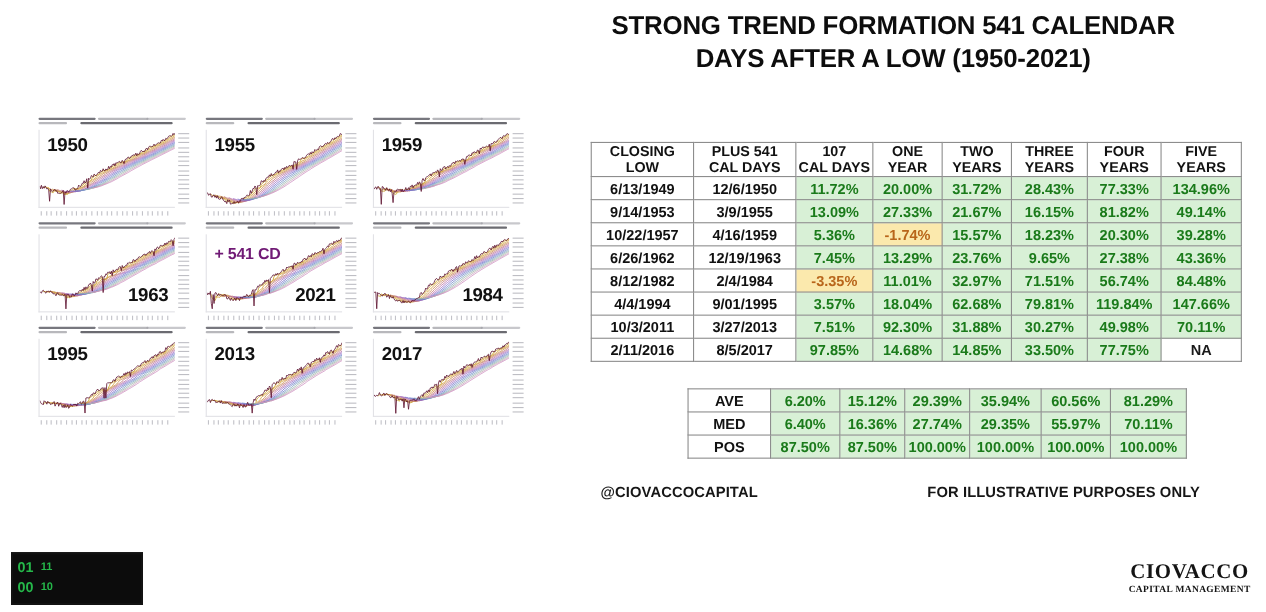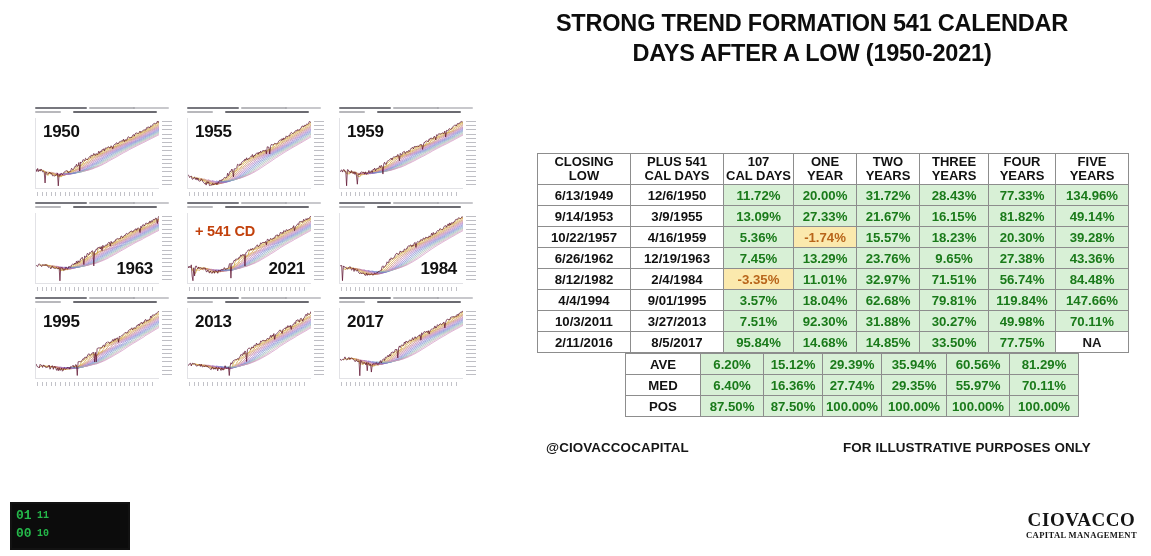--- a/index.html
+++ b/index.html
@@ -117,21 +117,21 @@
     z-index: 6;
   }
   .mc-year.tl { left: 10px; top: 16px; }
   .mc-year.br { right: 20px; bottom: 14px; }
   .mc-badge {
     position: absolute;
     left: 10px;
     top: 22px;
     font-weight: bold;
     font-size: 14.5px;
-    color: #c2410c;
+    color: #701a75;
     letter-spacing: -0.2px;
     z-index: 6;
   }
   .mc-svg { position: absolute; left:0; top:0; width:100%; height:100%; }
 
   
   table.grid {
     position: absolute;
     border-collapse: collapse;
     font-size: 13.2px;
@@ -140,21 +140,21 @@
     background: #fff;
   }
   table.grid td, table.grid th {
     border: 1px solid #8d8d8d;
     text-align: center;
     font-weight: bold;
     padding: 0;
     white-space: nowrap;
   }
 
-  #main-table { left: 537px; top: 129px; margin-top: 24px; }
+  #main-table { left: 537px; top: 129px; }
   #main-table th {
     height: 21px;
     font-size: 13px;
     line-height: 14px;
     background: #ffffff;
     color: #111;
     padding: 1px 2px;
   }
   #main-table td { height: 20px; font-size: 13.2px; }
   .c-date  { width: 88px; background:#fff; color:#111; }
@@ -195,21 +195,21 @@
     border: 2px solid #121212;
     background: #0c0c0c;
     display: flex;
     align-items: stretch;
     overflow: hidden;
   }
   #ccm-bits {
     width: 44px;
     position: relative;
     color: #25b84a;
-    font-family: Liberation Mono, monospace;
+    font-family: Liberation Sans, sans-serif;
     font-weight: bold;
     flex: none;
   }
   #ccm-bits span { position: absolute; }
   .bit-a { left: 4px;  top: 4px;  font-size: 13px; }
   .bit-b { left: 25px; top: 6px;  font-size: 10px; }
   .bit-c { left: 4px;  top: 22px; font-size: 13px; }
   .bit-d { left: 25px; top: 24px; font-size: 10px; }
   #ccm-text {
     flex: 1;
@@ -1021,21 +1021,21 @@
         <td class="c-107 pos">7.51%</td>
         <td class="c-one pos">92.30%</td>
         <td class="c-two pos">31.88%</td>
         <td class="c-three pos">30.27%</td>
         <td class="c-four pos">49.98%</td>
         <td class="c-five pos">70.11%</td>
       </tr>
       <tr>
         <td class="c-date">2/11/2016</td>
         <td class="c-date">8/5/2017</td>
-        <td class="c-107 pos">95.84%</td>
+        <td class="c-107 pos">97.85%</td>
         <td class="c-one pos">14.68%</td>
         <td class="c-two pos">14.85%</td>
         <td class="c-three pos">33.50%</td>
         <td class="c-four pos">77.75%</td>
         <td class="c-five na">NA</td>
       </tr>
     </tbody>
 </table>
 
 <table id="summary-table" class="grid">

